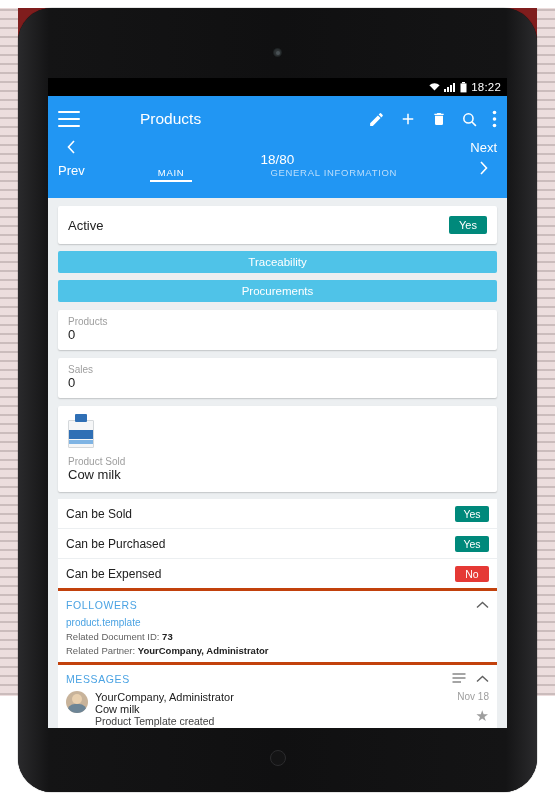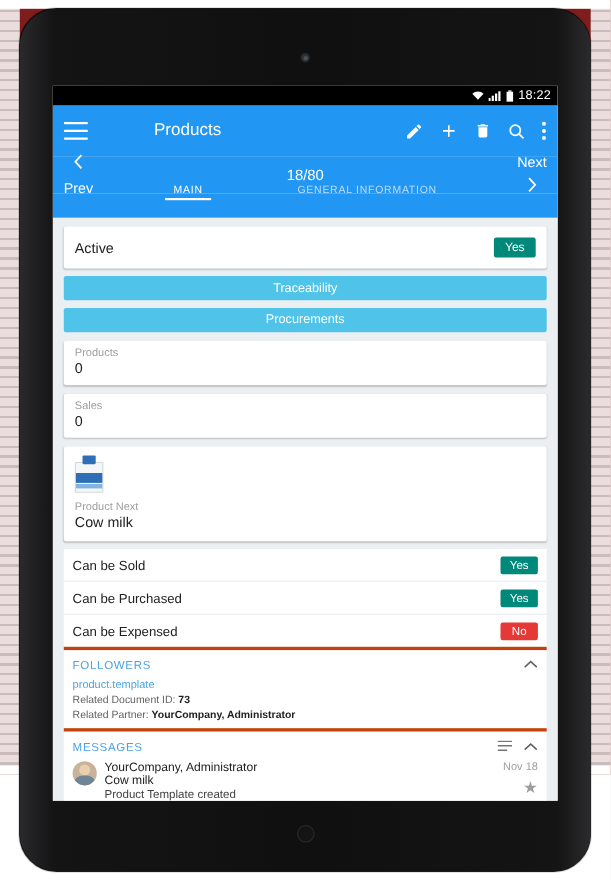--- a/index.html
+++ b/index.html
@@ -356,21 +356,21 @@
           <div class="field-value">0</div>
         </div>
 
         <div class="card product-card">
           <div class="milk">
             <div class="carton"></div>
             <div class="cap"></div>
             <div class="band"></div>
             <div class="band2"></div>
           </div>
-          <div class="field-label">Product Next</div>
+          <div class="field-label">Product Sold</div>
           <div class="field-value">Cow milk</div>
         </div>
 
         <div style="height:6px"></div>
 
         <div class="list-row">
           <span class="lbl">Can be Sold</span>
           <span class="pill yes">Yes</span>
         </div>
         <div class="list-row">

